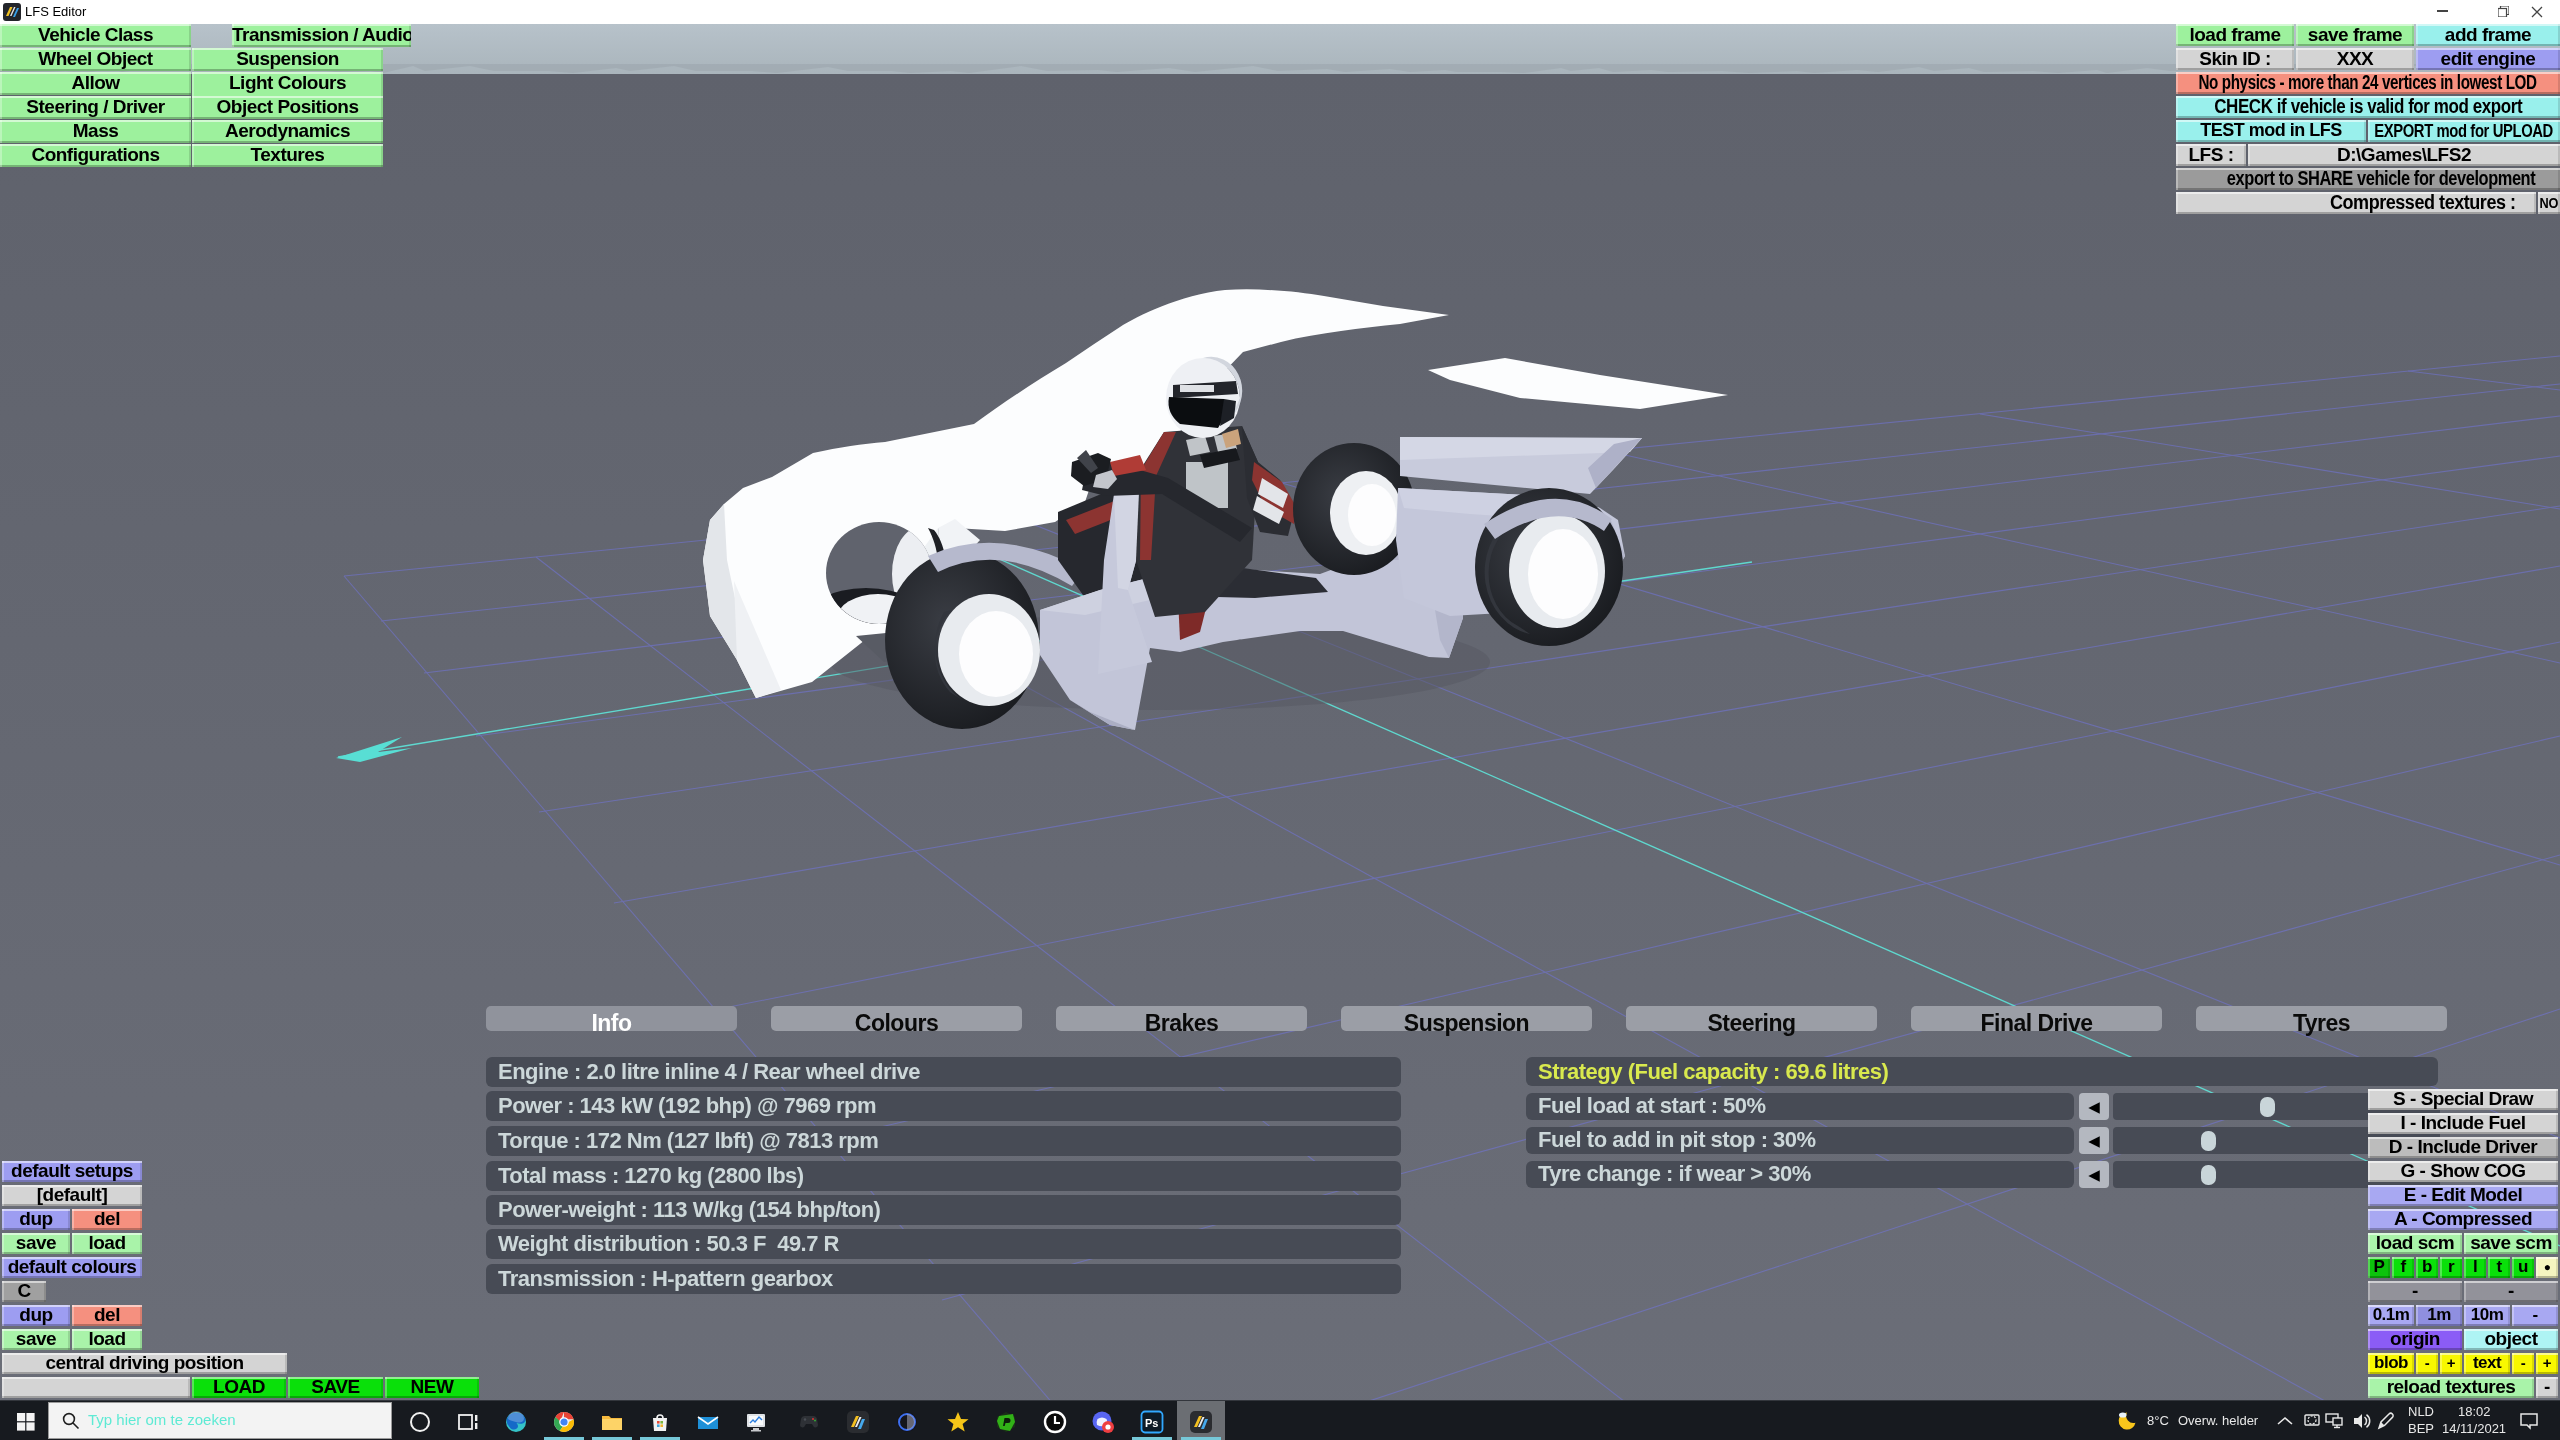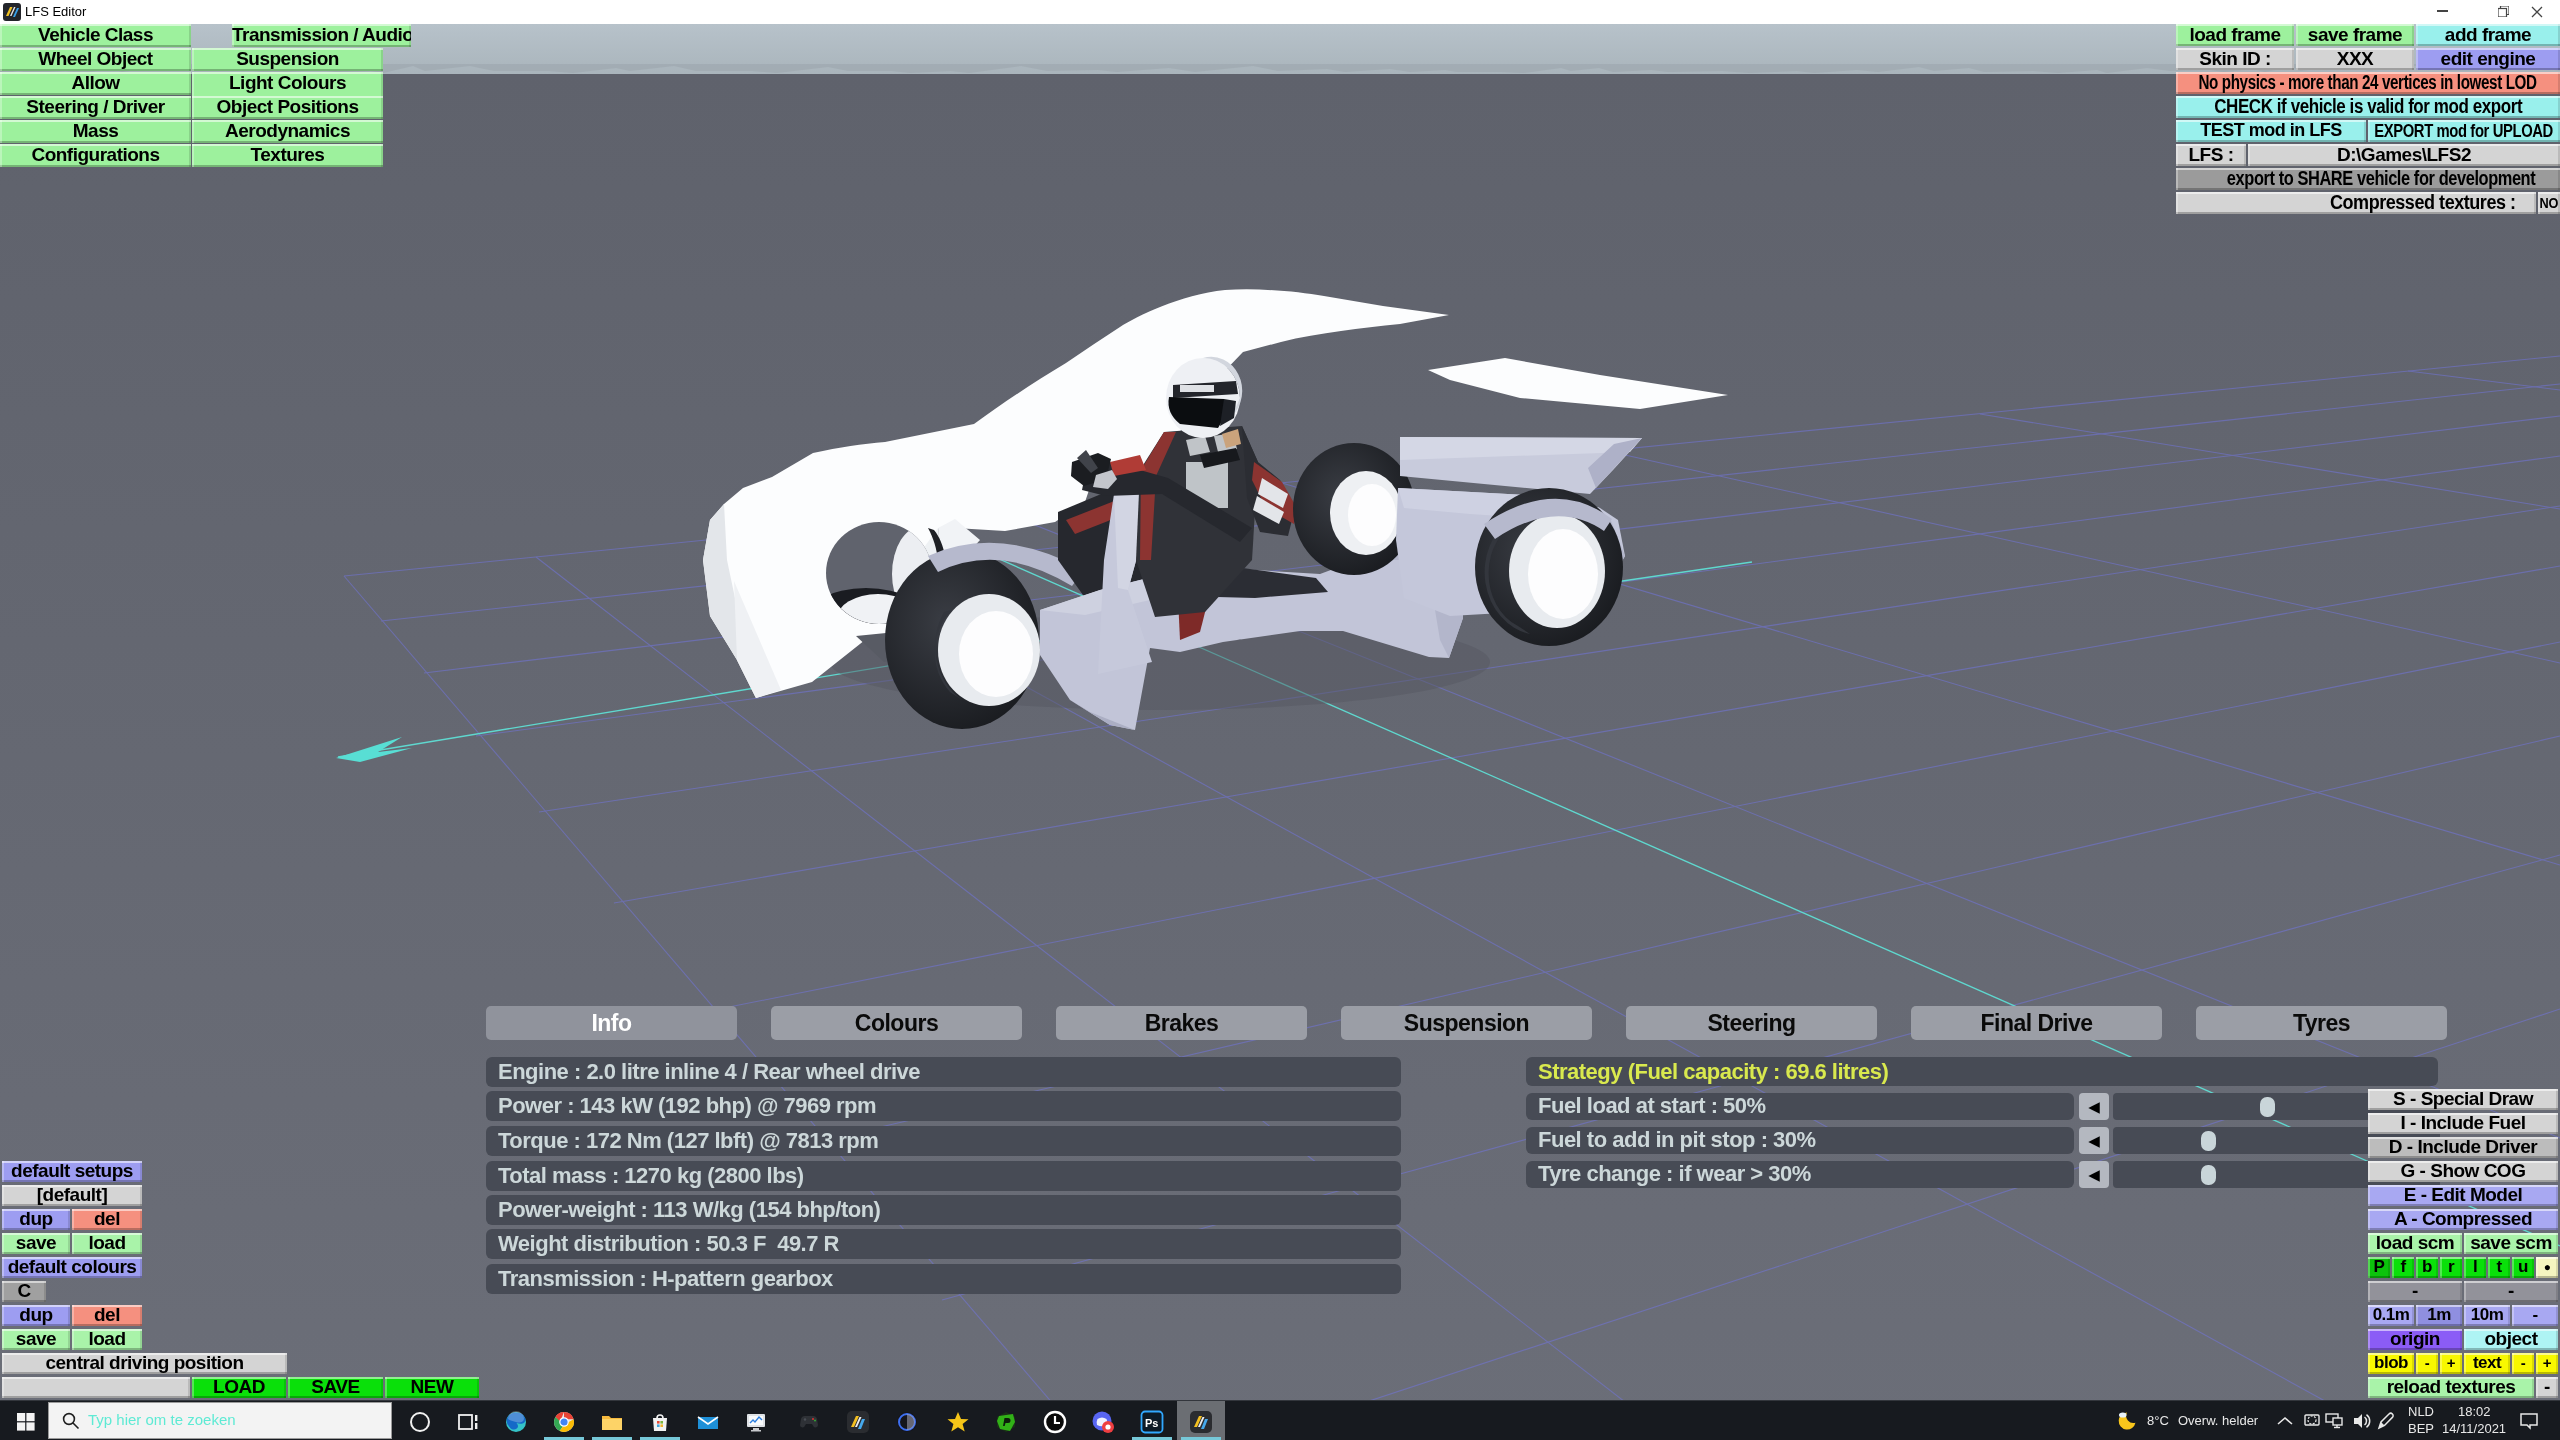--- a/index.html
+++ b/index.html
@@ -1,17 +1,17 @@
 <!DOCTYPE html>
 <html><head><meta charset="utf-8"><style>
 *{margin:0;padding:0}
 html,body{width:2560px;height:1440px;overflow:hidden;background:#62656f;font-family:"Liberation Sans",sans-serif}
 #page{position:relative;width:2560px;height:1440px}
 .b{position:absolute;z-index:6;box-sizing:border-box;text-align:center;font-weight:bold;color:#000;white-space:nowrap;overflow:hidden;letter-spacing:-0.5px;box-shadow:inset 0 2px 0 rgba(255,255,255,.55),inset 2px 0 0 rgba(255,255,255,.3),inset 0 -2px 0 rgba(0,0,0,.25),inset -2px 0 0 rgba(0,0,0,.12)}
-.tab{position:absolute;z-index:4;top:1006px;width:251px;height:34px;background:#9b9ea6;border-radius:5px;text-align:center;line-height:34px;font-weight:bold;font-size:23px;letter-spacing:-0.5px;color:#0a0a0a}
+.tab{position:absolute;z-index:4;top:1006px;width:251px;height:25px;background:#9b9ea6;border-radius:5px;text-align:center;line-height:34px;font-weight:bold;font-size:23px;letter-spacing:-0.5px;color:#0a0a0a}
 .irow{position:absolute;z-index:3;left:486px;width:915px;height:30px;background:#474b55;border-radius:6px;color:#ccd7d9;font-weight:bold;font-size:22px;line-height:29px;padding-left:12px;box-sizing:border-box;white-space:nowrap;letter-spacing:-0.5px}
 .arr{position:absolute;z-index:3;width:30px;height:27px;background:#b4b8c0;border-radius:4px;color:#000;text-align:center;line-height:27px;font-size:15px}
 .trk{position:absolute;z-index:3;width:327px;height:27px;background:#474b55;border-radius:4px}
 .hnd{position:absolute;z-index:5;width:15px;height:20px;background:#c9d5d9;border-radius:7px}
 .tt{position:absolute;color:#e8e8e8;font-size:15px;white-space:nowrap}
 </style></head>
 <body>
 <div id="page">
 <svg width="2560" height="1440" viewBox="0 0 2560 1440" style="position:absolute;left:0;top:0">
       <defs>

